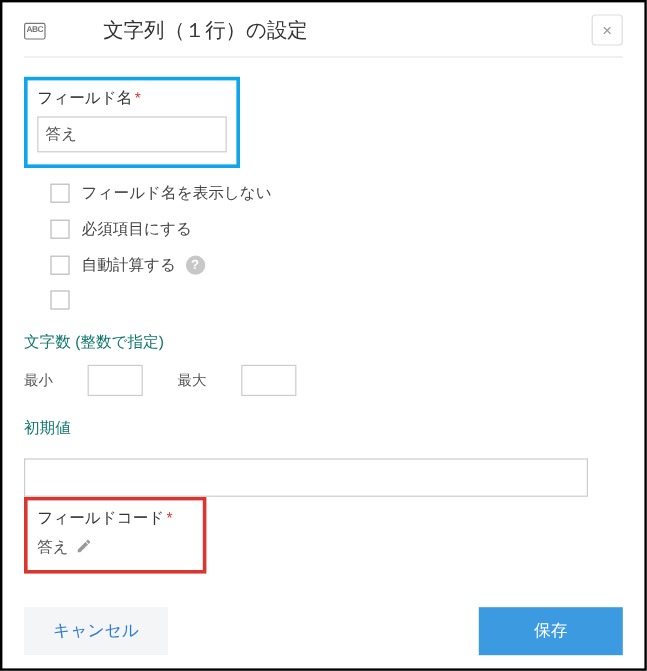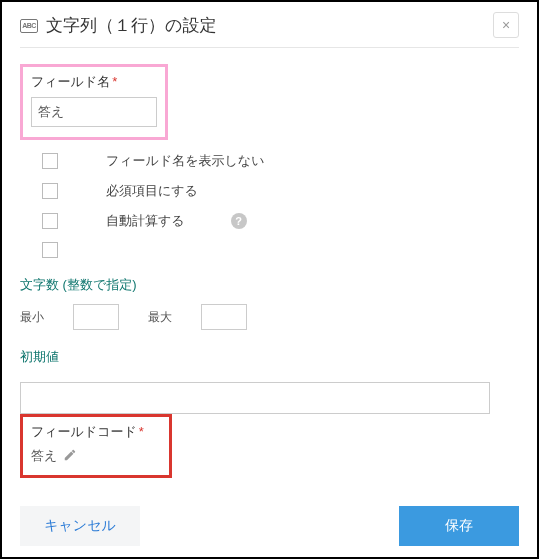--- a/index.html
+++ b/index.html
@@ -11,51 +11,52 @@
     height: 559px;
     border: 2px solid #000;
     position: relative;
   }
   .dialog { padding: 0 18px 18px 18px; }
   .header {
     display: flex; align-items: center;
     padding: 12px 0 10px 0;
     border-bottom: 1px solid #e6e6e6;
     position: relative;
+    gap: 40px;
   }
   .header .icon-box {
     width: 18px; height: 14px; border:1px solid #777; border-radius:2px;
     display:flex; align-items:center; justify-content:center;
     font-size:7px; color:#777; margin-right:8px; letter-spacing:-0.5px;
     font-weight:bold;
   }
   .header h1 { font-size: 17px; font-weight: normal; margin:0; color:#333; }
   .close-btn {
     position:absolute; right:0; top:10px;
     width:26px; height:26px; border:1px solid #ddd; border-radius:3px;
     background:#fff; display:flex; align-items:center; justify-content:center;
     color:#999; font-size:14px; cursor:pointer;
   }
 
   .body { padding-top: 16px; }
 
   .highlight-box {
-    border: 3px solid #f9a8d4;
+    border: 3px solid #0ea5e9;
     padding: 6px 8px 10px 8px;
     margin-bottom: 6px;
-    width: 148px;
+    width: 180px;
   }
   .label-row { font-size:13px; color:#333; margin-bottom:6px; }
   .req { color:#d9362f; margin-left:2px; }
   .text-input {
     width:100%; height:30px; border:1px solid #ccc; padding:4px 6px;
     font-size:13px; color:#555;
   }
 
-  .checkrow { display:flex; align-items:center; margin: 12px 0 12px 22px; font-size:13px; color:#444;gap:38px; }
+  .checkrow { display:flex; align-items:center; margin: 12px 0 12px 22px; font-size:13px; color:#444; }
   .checkrow .chk {
     width:16px; height:16px; border:1px solid #bbb; margin-right:10px; background:#fff;
   }
   .help-icon {
     width:16px; height:16px; border-radius:50%; background:#c7c7c7; color:#fff;
     font-size:11px; font-weight:bold; display:inline-flex; align-items:center;
     justify-content:center; margin-left:8px;
   }
 
   .section-label { font-size:13px; color:#0f766e; margin-top:18px; margin-bottom:10px; }

